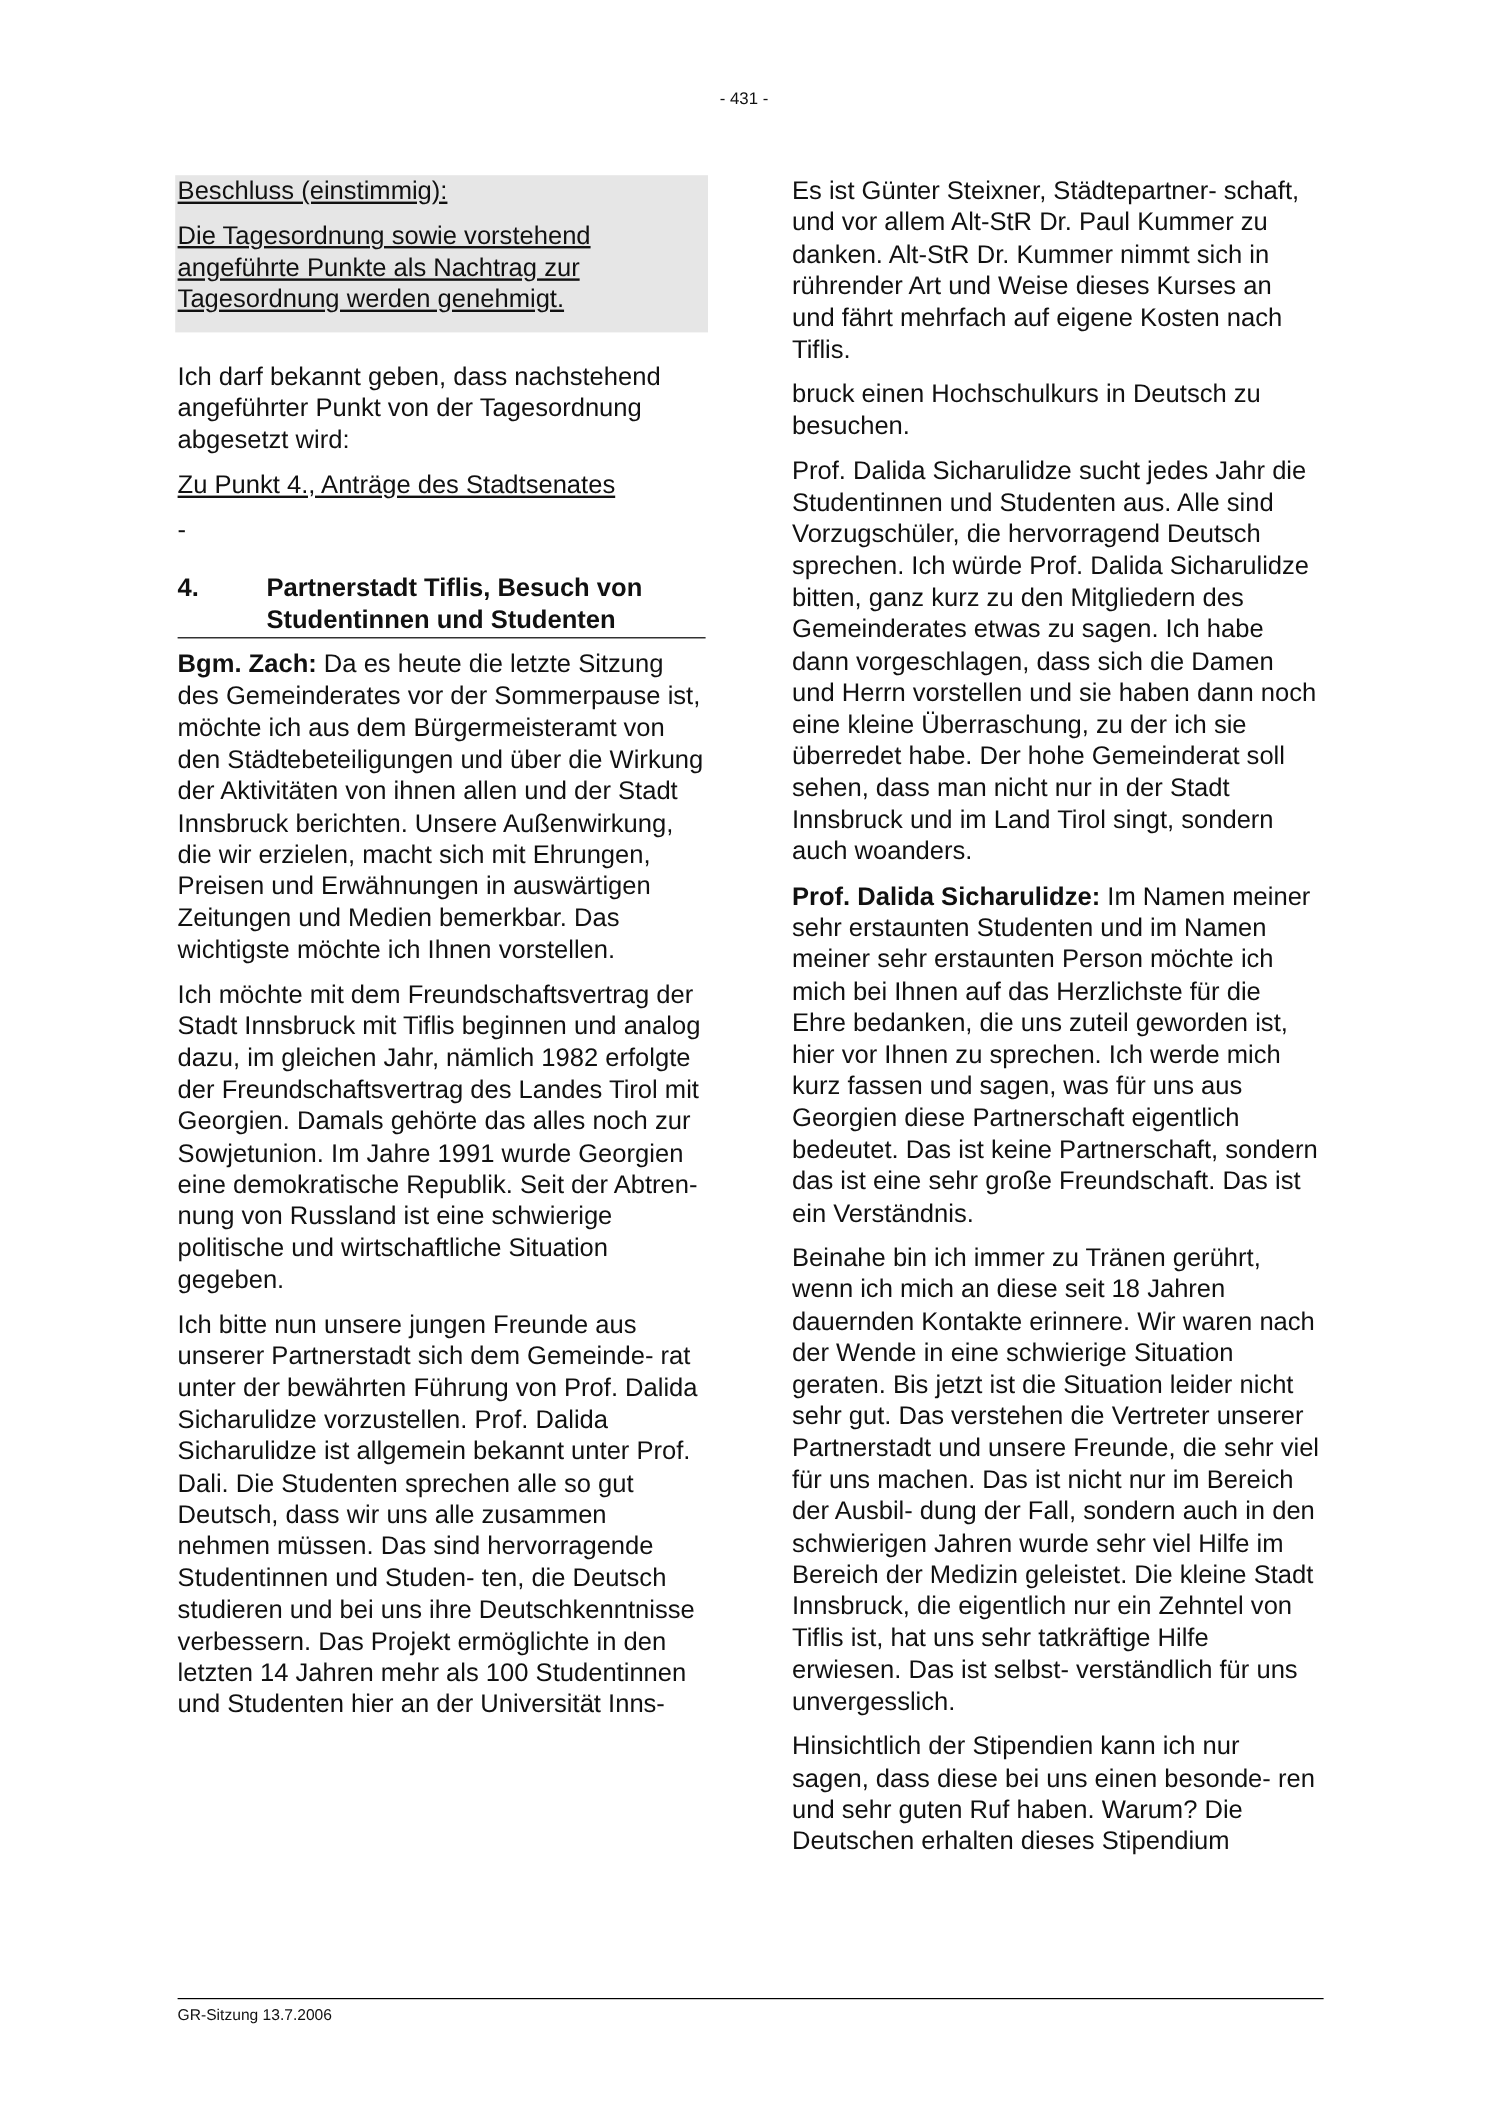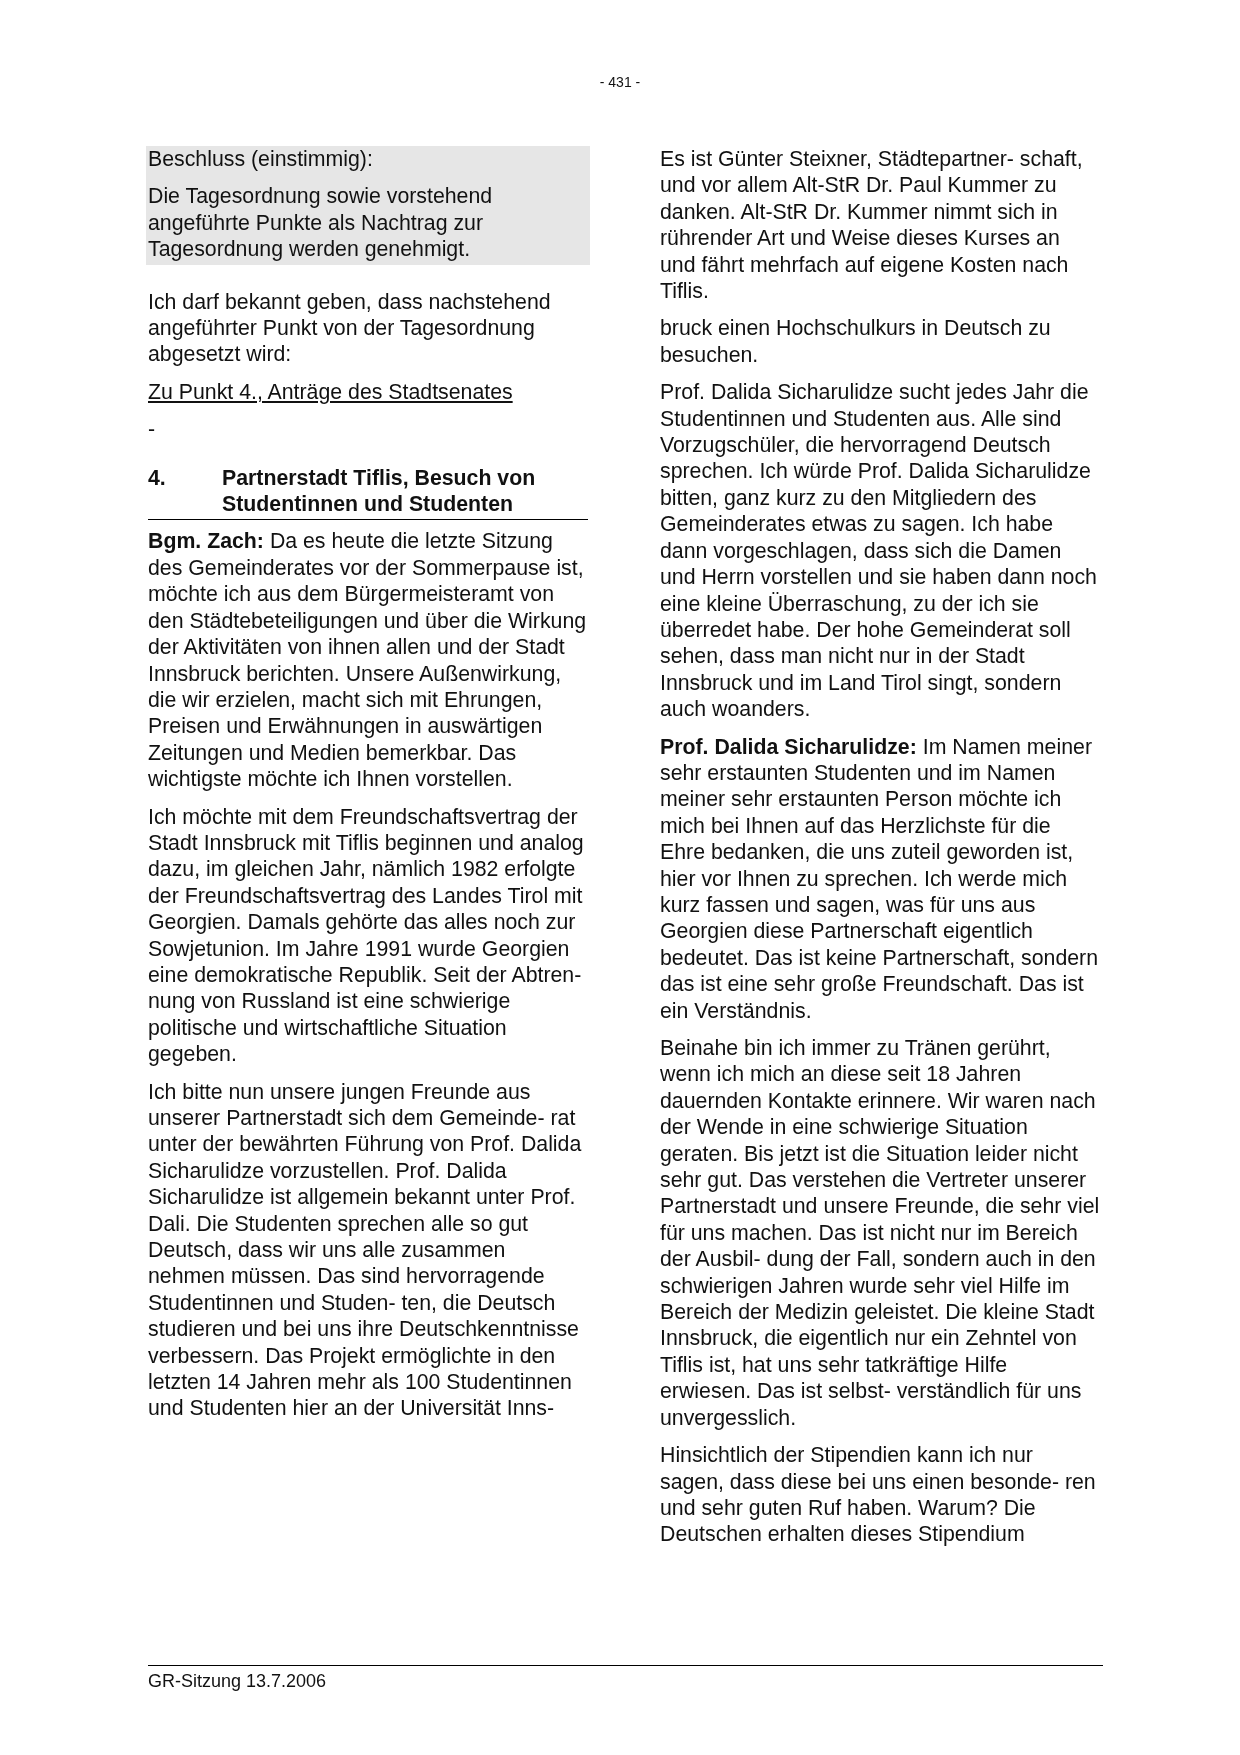--- a/index.html
+++ b/index.html
@@ -12,38 +12,38 @@
     font-size: 14px;
   }
   .col {
     position: absolute; top: 146px; width: 440px;
     font-size: 21.3px; line-height: 26.4px;
   }
   .col-left { left: 148px; }
   .col-right { left: 660px; }
   .col p { margin: 0 0 11px 0; }
   .shade { background: #e6e6e6; margin-left: -2px; padding-left: 2px; width: 442px; }
-  .shade p { margin: 0; }
+  .shade p { margin: 0; text-decoration: underline; }
   .shade p + p { margin-top: 11px; }
-  .shade .pad-b { padding-bottom: 2px; }
+  .shade .pad-b { padding-bottom: 14px; }
   .underline { text-decoration: underline; }
   .bullet { display: flex; margin: 0 0 22px 0; }
   .bullet .dash { width: 48px; flex: none; }
   .heading {
     display: flex; font-weight: bold; border-bottom: 1.5px solid #000;
     padding-bottom: 2px; margin: 0 0 8px 0;
   }
   .heading .num { width: 74px; flex: none; }
   .speaker { font-weight: bold; text-align: center; }
   .footer-rule {
     position: absolute; top: 1665px; left: 148px; width: 955px; height: 0;
     border-top: 1.5px solid #000;
   }
   .footer-text {
-    position: absolute; top: 1671px; left: 148px; font-size: 18px;
+    position: absolute; top: 1671px; left: 148px; font-size: 13px;
   }
 </style>
 </head>
 <body>
 
 <div class="page-number">- 431 -</div>
 
 <div class="col col-left">
   <div class="shade">
     <p>Beschluss (einstimmig):</p>

